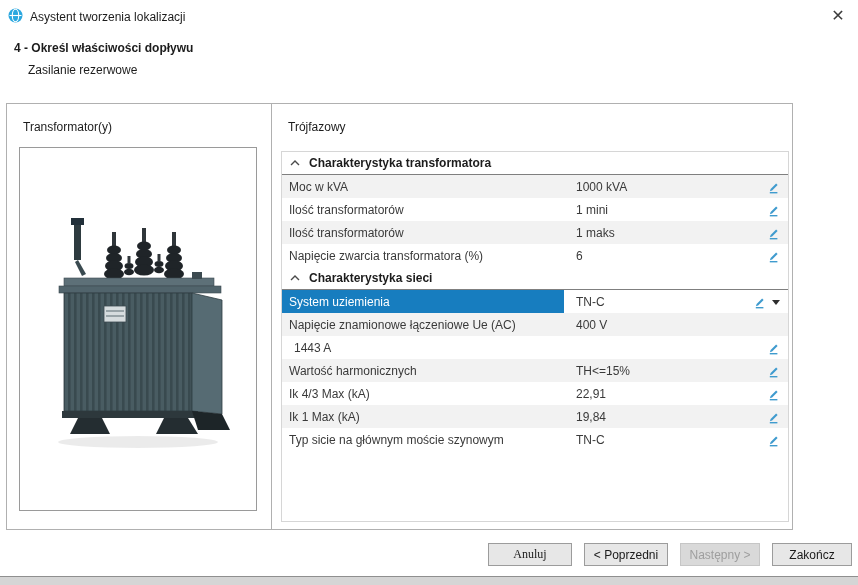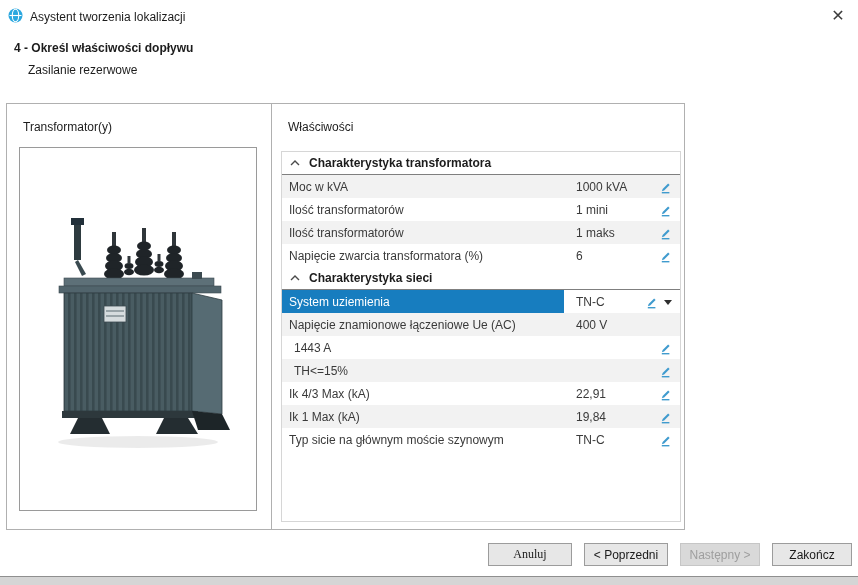--- a/index.html
+++ b/index.html
@@ -22,21 +22,21 @@
     font-size:16px; color:#3c3c3c; cursor:pointer; background:transparent; border:none;
     font-family:"Liberation Sans", sans-serif;
   }
 
   
   .step-title { position:absolute; left:14px; top:41px; font-weight:bold; font-size:12px; color:#1c1c1c; }
   .step-sub   { position:absolute; left:28px; top:63px; font-size:12px; color:#1c1c1c; }
 
   
   .main {
-    position:absolute; left:6px; top:103px; width:679px; height:427px;
+    position:absolute; left:6px; top:103px; width:787px; height:427px;
     border:1px solid #b0b0b0; background:#fff; display:flex;
   }
   .left-panel { width:265px; border-right:1px solid #b0b0b0; position:relative; }
   .left-title { position:absolute; left:16px; top:16px; color:#1c1c1c; }
   .image-box  {
     position:absolute; left:12px; top:43px; width:238px; height:364px;
     border:1px solid #9a9a9a; background:#fff;
     display:flex; align-items:center; justify-content:center;
   }
 
@@ -182,21 +182,21 @@
 
         <rect x="36" y="207" width="136" height="7" fill="#2d383c"></rect>
         <polygon points="52,214 76,214 84,230 44,230" fill="#242d31"></polygon>
         <polygon points="138,214 162,214 172,230 130,230" fill="#242d31"></polygon>
         <polygon points="166,207 196,210 204,226 172,226" fill="#1d2528"></polygon>
       </svg>
     </div>
   </div>
 
   <div class="right-panel">
-    <div class="right-title">Właściwości</div>
+    <div class="right-title">Trójfazowy</div>
     <div class="content-box">
       <div class="prop-list">
           <div class="prop-item section-header">
             <svg width="10" height="8" viewBox="0 0 10 8">
               <polyline points="1,6 5,2 9,6" fill="none" stroke="#4a4a4a" stroke-width="1.4"></polyline>
             </svg>
             <span>Charakterystyka transformatora</span>
           </div>
           <div class="prop-item prop-row">
             <span class="label-cell">Moc w kVA</span>
@@ -263,20 +263,21 @@
           <div class="prop-item prop-row">
             <span class="value-cell">1443 A</span>
             <span class="icon-cell">
               <svg class="edit-icon" viewBox="0 0 14 14">
                 <path d="M4.6 9 L10.1 3.5 L11.6 5 L6.1 10.5 L3.9 11.2 Z" fill="#3f9bce"></path>
                 <rect x="3.8" y="12" width="7.6" height="1.4" fill="#3f9bce"></rect>
               </svg>
             </span>
           </div>
           <div class="prop-item prop-row">
+            <span class="label-cell">Wartość harmonicznych</span>
             <span class="value-cell">TH&lt;=15%</span>
             <span class="icon-cell">
               <svg class="edit-icon" viewBox="0 0 14 14">
                 <path d="M4.6 9 L10.1 3.5 L11.6 5 L6.1 10.5 L3.9 11.2 Z" fill="#3f9bce"></path>
                 <rect x="3.8" y="12" width="7.6" height="1.4" fill="#3f9bce"></rect>
               </svg>
             </span>
           </div>
           <div class="prop-item prop-row">
             <span class="label-cell">Ik 4/3 Max (kA)</span>

